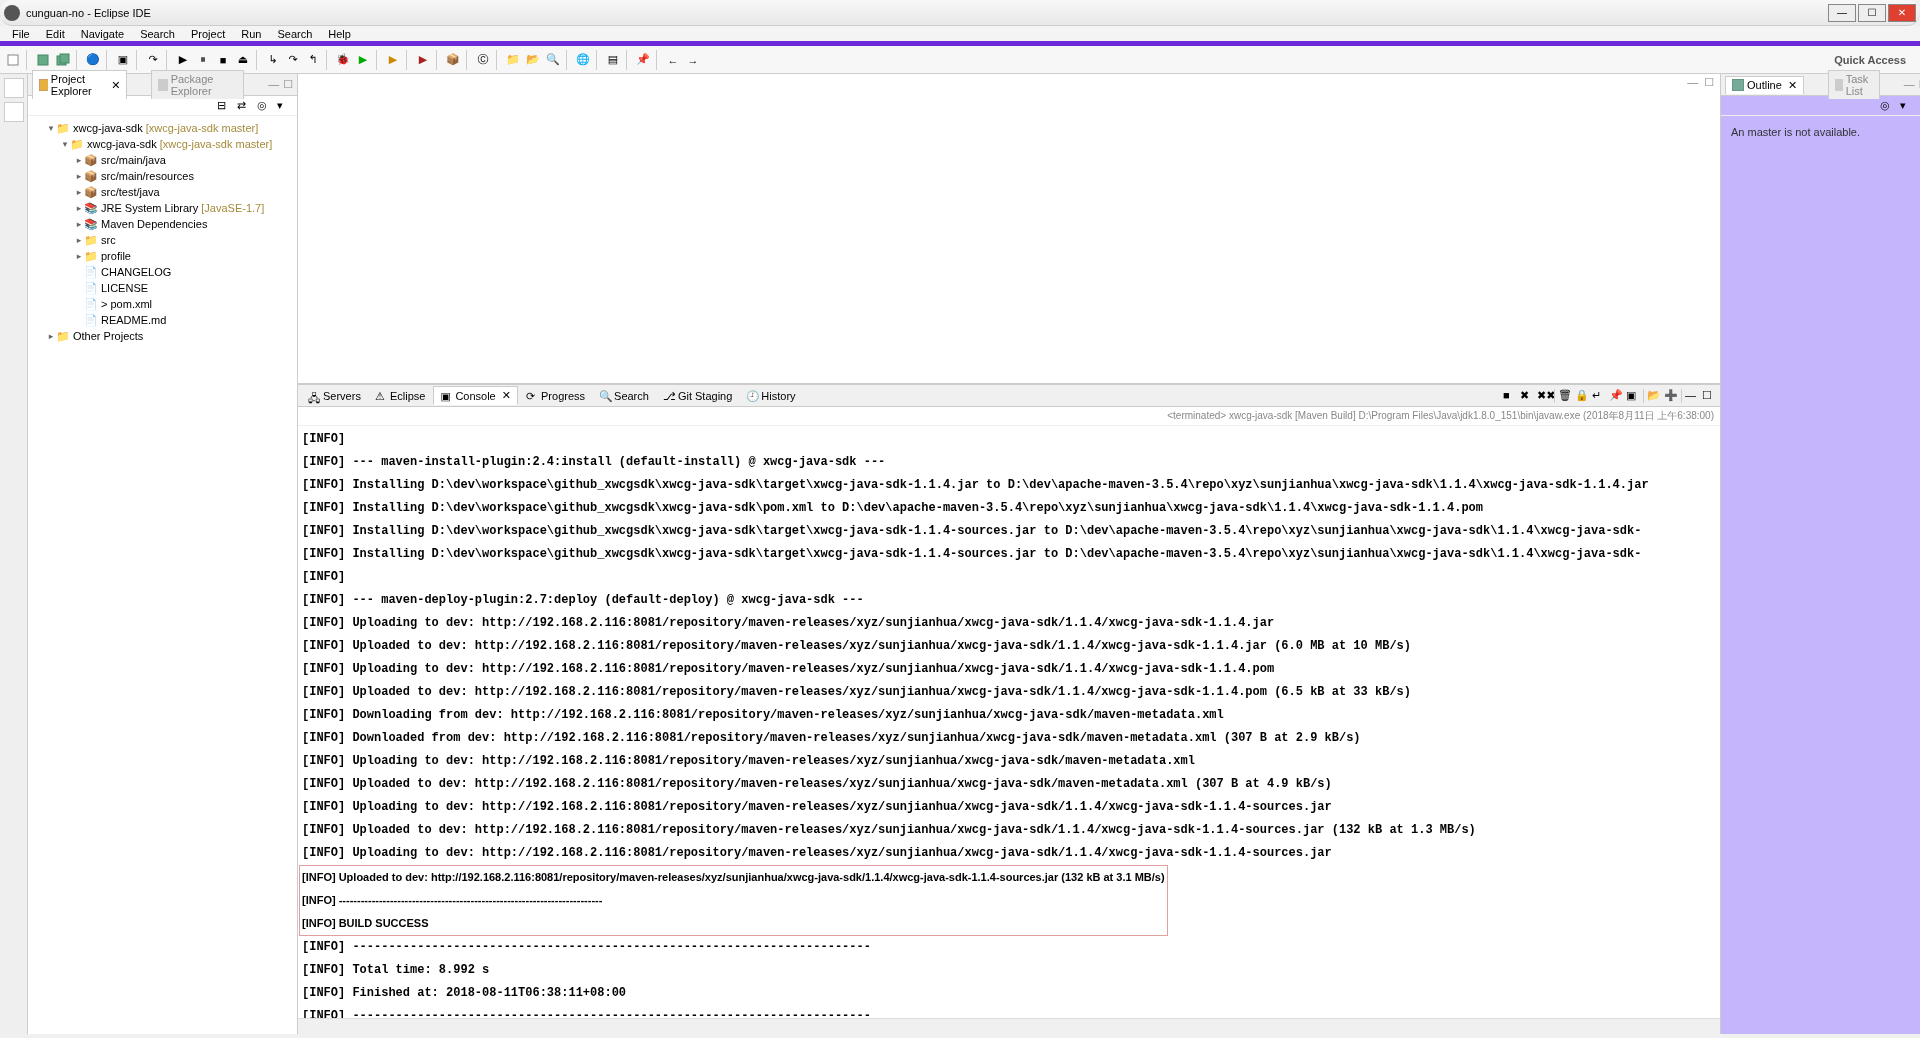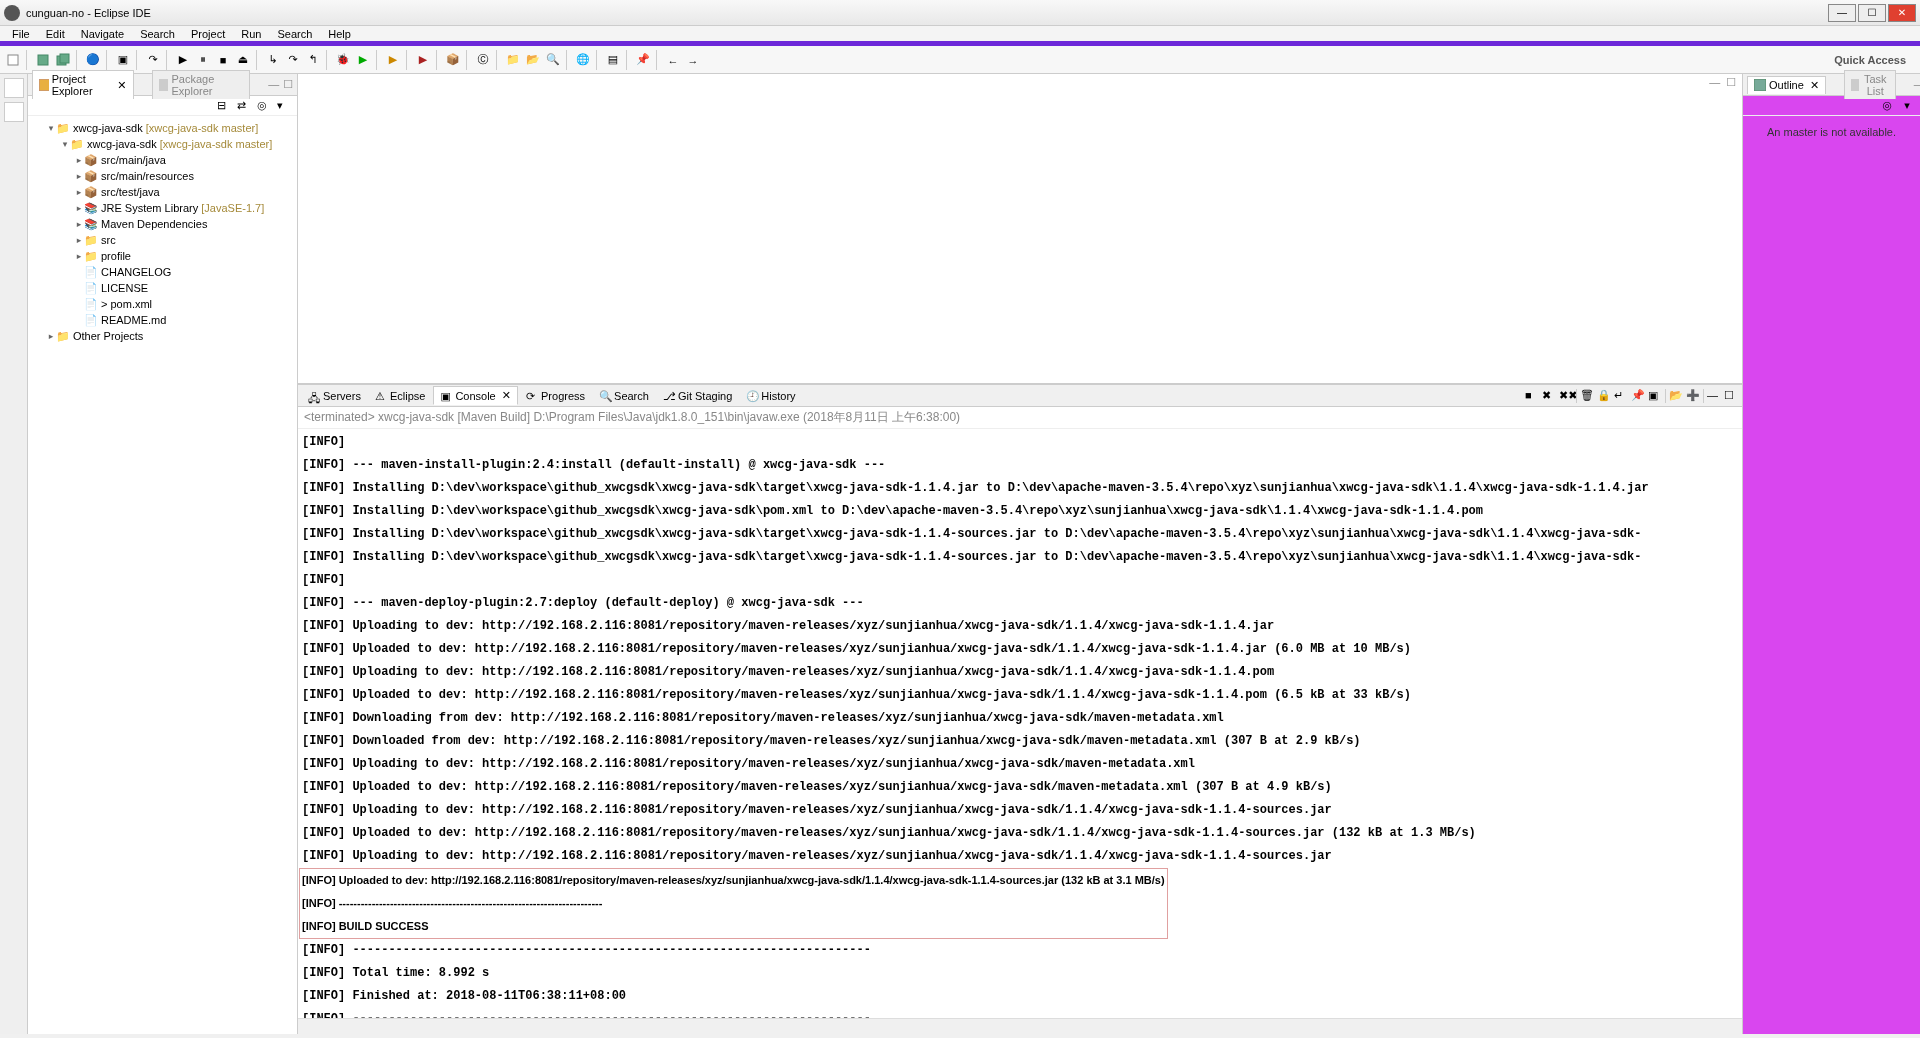--- a/index.html
+++ b/index.html
@@ -1,18 +1,18 @@
 <!DOCTYPE html>
 <html><head>
 <meta charset="utf-8">
 <style>
 * { box-sizing: border-box; margin: 0; padding: 0; font-family: Tahoma, sans-serif; font-size: 11px; }
 body { background: #f0f0f0; width: 1920px; height: 1038px; overflow: hidden; }
 
-.titlebar { height: 26px; background: linear-gradient(#f8f8f8,#e8e8e8); border-bottom:1px solid #ccc; display:flex; align-items:center; padding:0 4px; }
+.titlebar { height: 26px; background: linear-gradient(#f8f8f8,#e8e8e8); border-bottom:1px solid #ccc; display:flex; align-items:center; padding:0 4px;border-radius:13px; }
 .titlebar .appicon { width:16px; height:16px; border-radius:50%; background:#555; margin-right:6px; }
 .titlebar .title { flex:1; }
 .winbtns { display:flex; }
 .winbtns div { width:28px; height:18px; border:1px solid #888; margin-left:2px; display:flex; align-items:center; justify-content:center; background:#eee; font-size:10px; }
 .winbtns .close { background:#e04030; color:#fff; }
 
 .menubar { height:20px; background:#f4f4f4; border-bottom:5px solid #6d28d9; display:flex; padding:0 4px; }
 .menubar .mitem { padding:2px 8px; cursor:default; }
 
 .toolbar { height:28px; background:#f7f7f7; border-bottom:1px solid #ccc; display:flex; align-items:center; padding:0 4px; gap:2px; }
@@ -20,21 +20,21 @@
 .toolbar .sep { width:4px; height:20px; border-left:1px solid #ccc; margin:0 2px; }
 .toolbar .spacer { flex:1; }
 .qaccess { color:#555; padding-right:10px;font-weight:bold; }
 
 .workarea { display:flex; height:960px; }
 
 .leftgutter { width:28px; background:#efefef; border-right:1px solid #ccc; padding-top:4px; display:flex; flex-direction:column; align-items:center; gap:4px; }
 .leftgutter .gbtn { width:20px; height:20px; border:1px solid #ccc; background:#fff; }
 
 .leftpanel { width:270px; background:#fff; border-right:1px solid #ccc; display:flex; flex-direction:column; }
-.tabhdr { height:22px; background:#f0f0f0; border-bottom:1px solid #ccc; display:flex; align-items:center; padding:0 4px; gap:18px; }
+.tabhdr { height:22px; background:#f0f0f0; border-bottom:1px solid #ccc; display:flex; align-items:center; padding:0 4px; gap:24px; }
 .tabhdr .tab { display:flex; align-items:center; gap:3px; padding:2px 6px; background:#fff; border:1px solid #ccc; border-bottom:none; }
 .tabhdr .tab.inactive { background:#eee; color:#888; }
 .tabhdr .icn { width:12px; height:12px; }
 .tabhdr .tabctrls { margin-left:auto; display:flex; gap:4px; color:#888; }
 .panelbar { height:20px; display:flex; justify-content:flex-end; align-items:center; padding:0 6px; gap:6px; border-bottom:1px solid #eee; }
 .panelbar .pbtn { width:14px; height:14px; }
 
 .tree { padding:4px 0 4px 8px; overflow:auto; flex:1; }
 .tree .row { display:flex; align-items:center; height:16px; white-space:nowrap; }
 .tree .exp { width:10px; color:#666; font-size:9px; cursor:default; text-align:center; }
@@ -47,26 +47,26 @@
 .editor-blank .minmax { position:absolute; top:2px; right:6px; display:flex; gap:6px; color:#888; }
 
 .console-panel { height:650px; display:flex; flex-direction:column; border-top:1px solid #ccc; }
 .ctabs { height:22px; background:#f0f0f0; border-bottom:1px solid #ccc; display:flex; align-items:center; padding:0 4px; gap:2px; }
 .ctabs .ctab { display:flex; align-items:center; gap:3px; padding:2px 6px; }
 .ctabs .ctab.active { background:#fff; border:1px solid #ccc; border-bottom:1px solid #fff; }
 .ctabs .cicn { width:12px; height:12px; }
 .ctabs .ctoolbar { margin-left:auto; display:flex; gap:3px; align-items:center; }
 .ctabs .cbtn { width:14px; height:14px; }
 
-.terminfo { padding:2px 6px; color:#888; font-size:12px; border-bottom:1px solid #eee; }
+.terminfo { padding:2px 6px; color:#888; font-size:10px; border-bottom:1px solid #eee;text-align:right; }
 .conbody { flex:1; overflow:auto; padding:2px 4px; font-family:'Courier New',monospace; font-size:12px; font-weight:bold; line-height:23px; white-space:pre; position:relative; }
 .conbody .hl { border:1px solid #e0a0a0; display:inline-block; padding:0 2px; margin-left:-3px; }
 .hscroll { height:16px; background:#f0f0f0; border-top:1px solid #ddd; }
 
-.rightpanel { width:178px; background:#d946ef; border-left:1px solid #ccc; display:flex; flex-direction:column;text-align:center; }
+.rightpanel { width:200px; background:#c4b5fd; border-left:1px solid #ccc; display:flex; flex-direction:column; }
 .rtext { padding:10px; color:#333; }
 
 svg { display:block; }
 </style>
 </head>
 <body>
 
 <div class="titlebar">
   <div class="appicon"></div>
   <div class="title">cunguan-no - Eclipse IDE</div>

